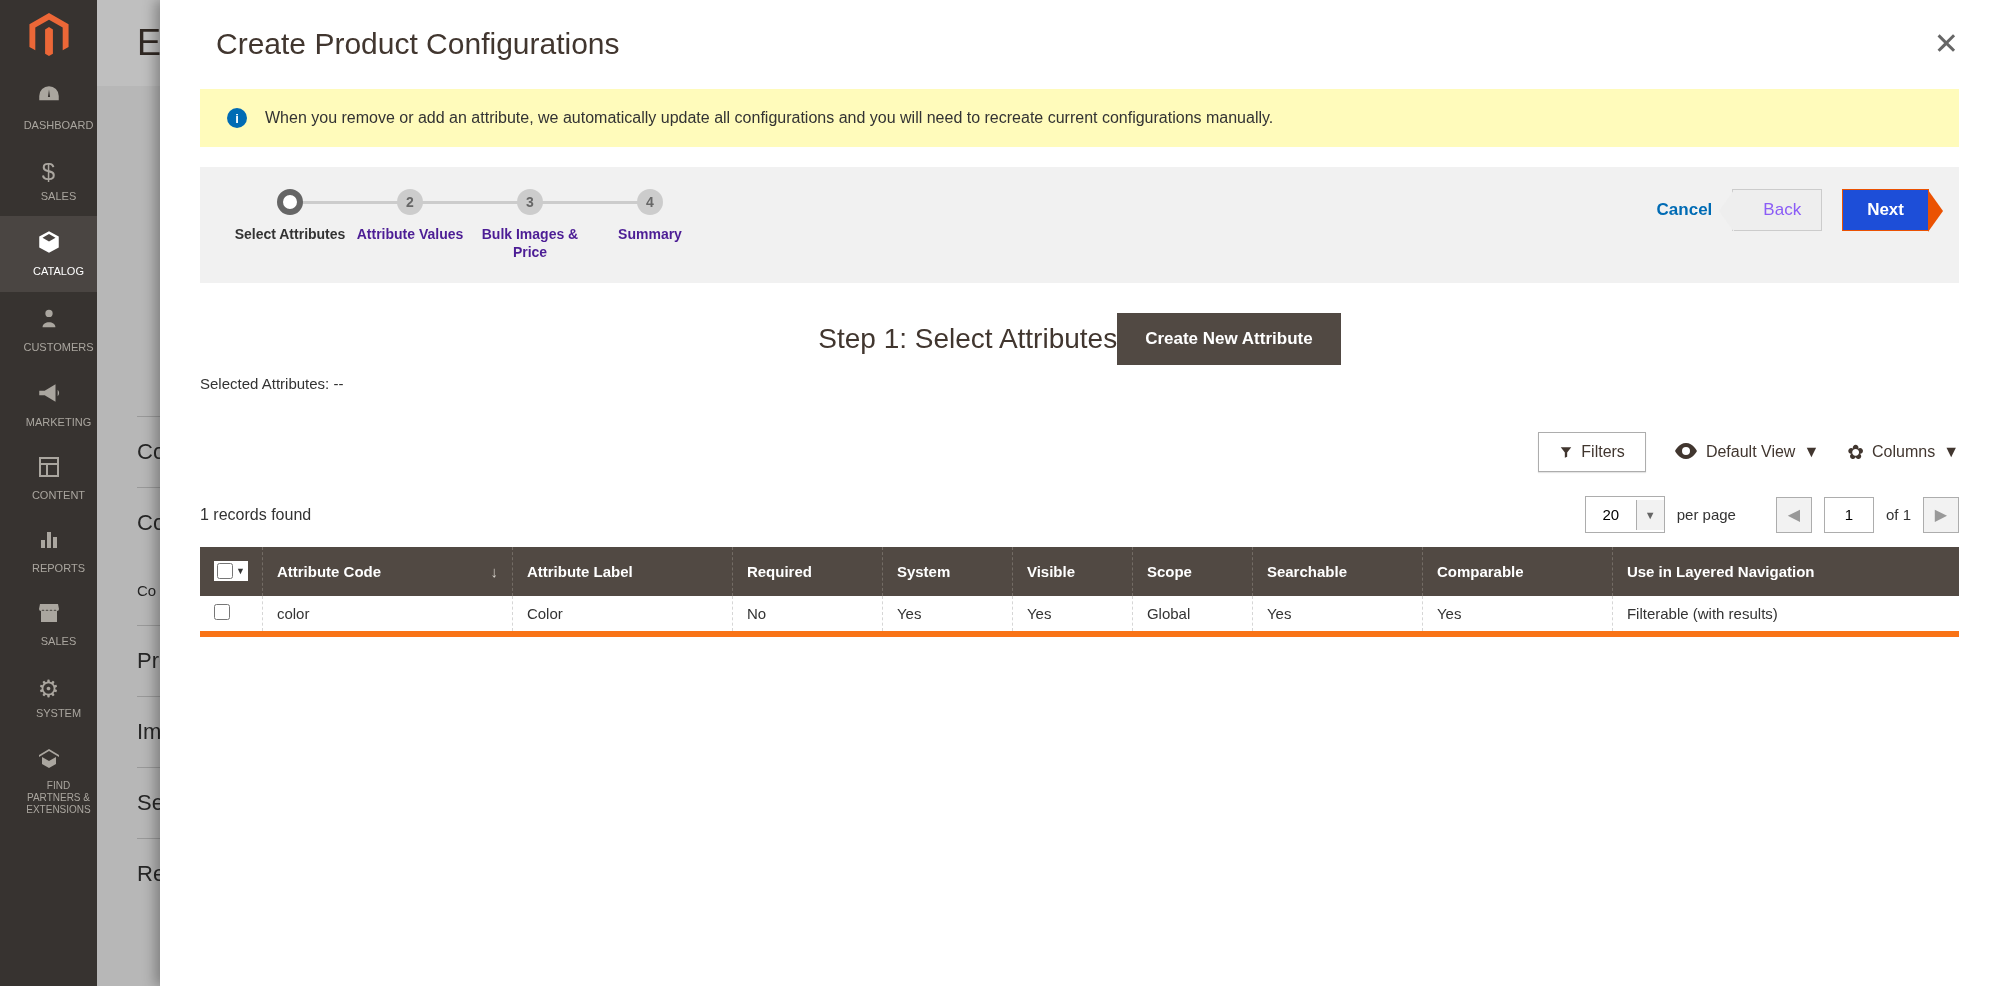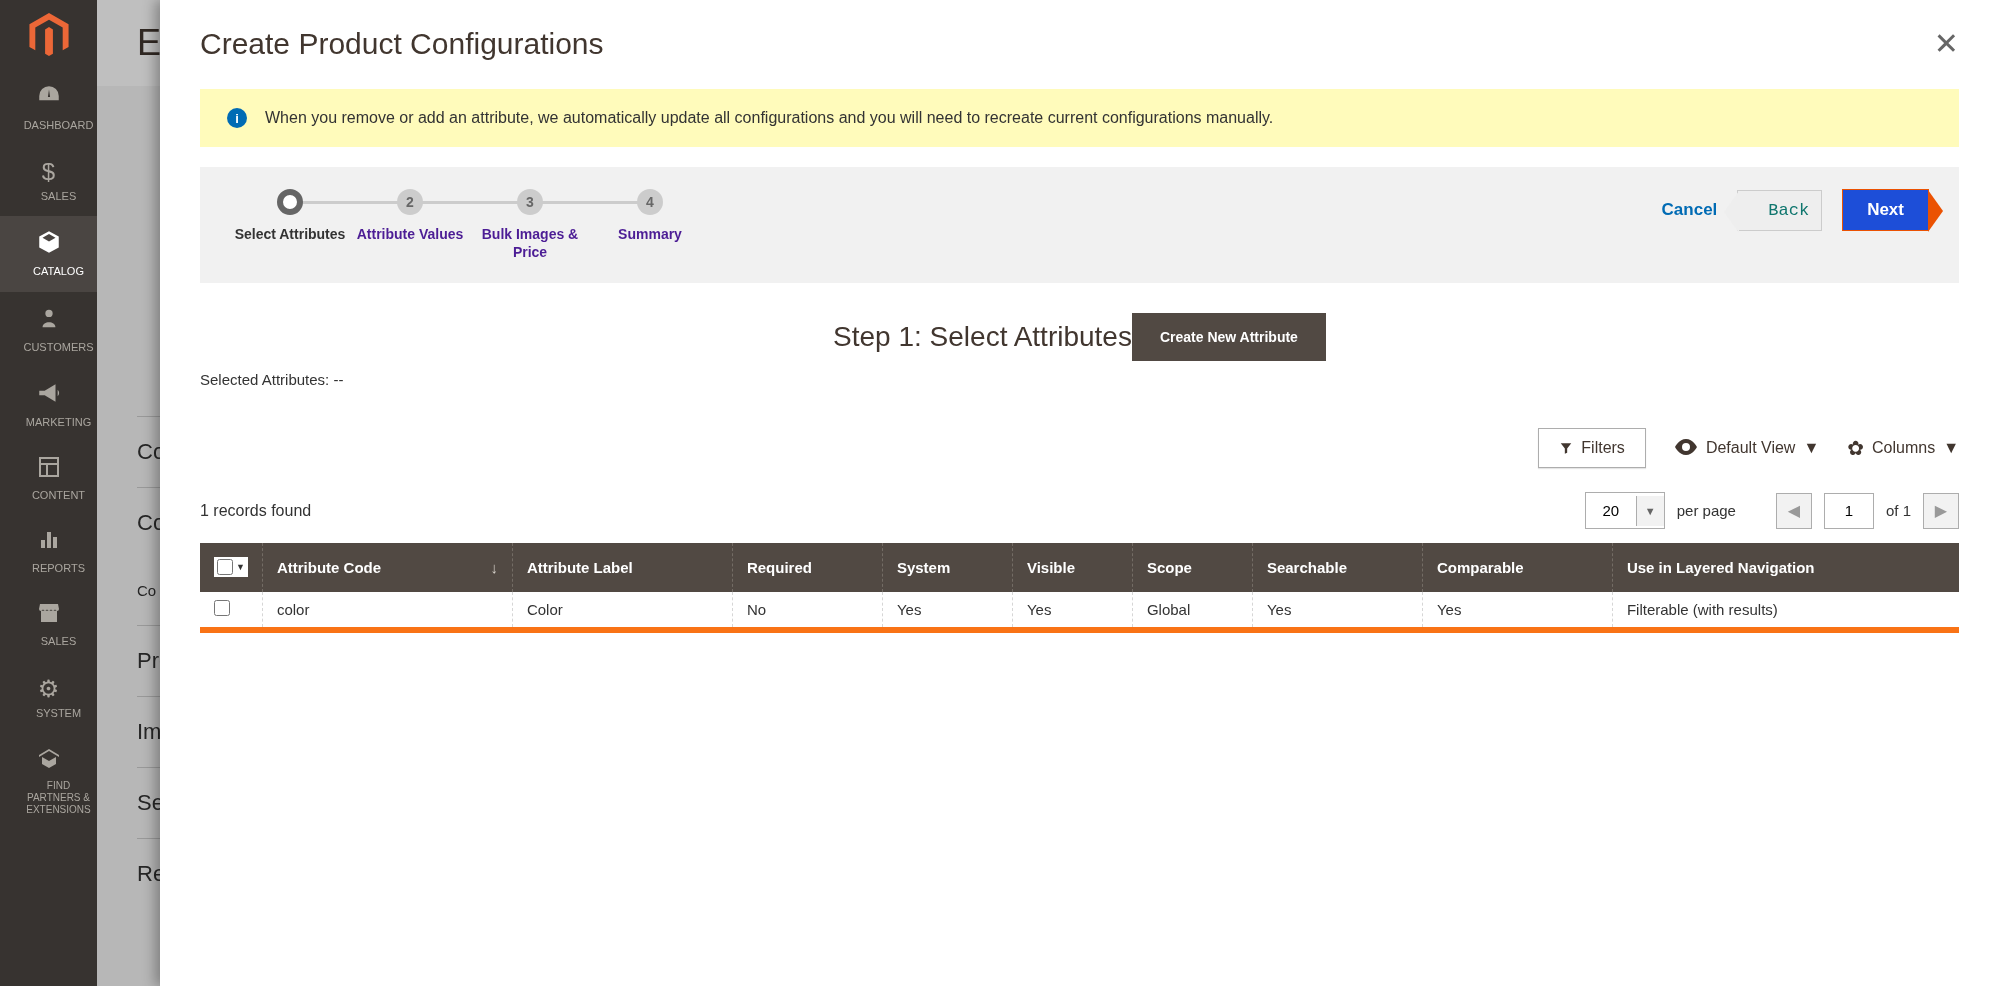--- a/index.html
+++ b/index.html
@@ -19,50 +19,50 @@
 .backdrop { position: fixed; left: 97px; top: 0; right: 0; bottom: 0; background: #f5f5f5; overflow: hidden; }
 .backdrop-title { font-size: 36px; color: #41362f; padding: 22px 40px; background: #fff; font-weight: 300; }
 .backdrop-sections { padding: 0 40px; }
 .bd-section { border-top: 1px solid #ccc; padding: 22px 0; font-size: 22px; color: #333; }
 
 
 .overlay { position: fixed; left: 97px; top: 0; right: 0; bottom: 0; background: rgba(0,0,0,0.25); z-index: 5; }
 
 
 .modal { position: fixed; top: 0; right: 0; bottom: 0; left: 160px; background: #fff; z-index: 10; box-shadow: -5px 0 12px rgba(0,0,0,0.3); overflow-y: auto; }
-.modal-header { display: flex; justify-content: space-between; align-items: center; padding: 26px 40px 20px 40px; }
+.modal-header { display: flex; justify-content: space-between; align-items: center; padding: 26px 40px 20px 40px; margin-left: 16px; }
 .modal-title { font-size: 30px; color: #41362f; font-weight: 400; }
 .close-x { font-size: 30px; color: #666; cursor: pointer; font-weight: 300; }
 
 
 .info-banner { margin: 8px 40px 0 40px; background: #fffbbb; border: 1px solid #fffbbb; padding: 18px 26px; display: flex; align-items: center; gap: 18px; font-size: 16px; color: #333; }
 .info-icon { width: 20px; height: 20px; border-radius: 50%; background: #006bb4; color: #fff; display: inline-flex; align-items: center; justify-content: center; font-size: 13px; font-weight: bold; flex-shrink: 0; }
 
 
 .stepper-row { margin: 20px 40px 0 40px; background: #f1f1f1; padding: 22px 30px; display: flex; justify-content: space-between; align-items: flex-start; }
 .stepper { display: flex; align-items: flex-start; }
 .step { display: flex; flex-direction: column; align-items: center; width: 120px; position: relative; }
 .step-circle { width: 26px; height: 26px; border-radius: 50%; background: #ccc; color: #666; display: flex; align-items: center; justify-content: center; font-size: 14px; font-weight: 600; margin-bottom: 10px; z-index: 2; }
 .step.active .step-circle { background: #fff; border: 6px solid #666; color: transparent; width: 26px; height: 26px; box-sizing: border-box; }
 .step-label { font-size: 14px; color: #4c1d95; text-align: center; line-height: 1.3; font-weight: bold; }
 .step.active .step-label { color: #333; font-weight: 700; }
 .step-line { position: absolute; top: 12px; left: 72px; width: 96px; height: 3px; background: #ccc; z-index: 1; }
 
 .stepper-actions { display: flex; align-items: center; gap: 20px; }
 .btn-cancel { color: #006bb4; font-size: 17px; cursor: pointer; background: none; border: none; font-weight: 600; }
-.btn-back { background: #eee; border: 1px solid #ccc; color: #0f766e; padding: 10px 12px 10px 30px; font-size: 17px; cursor: not-allowed; position: relative; font-family: Liberation Mono, monospace; }
+.btn-back { background: #eee; border: 1px solid #ccc; color: #8b5cf6; padding: 10px 20px 10px 30px; font-size: 17px; cursor: not-allowed; position: relative; }
 .btn-back::before { content: ''; position: absolute; left: -14px; top: 0; bottom: 0; width: 0; height: 0; border-top: 21px solid transparent; border-bottom: 21px solid transparent; border-right: 15px solid #eee; }
 .btn-next { background: #1d4ed8; border: 1px solid #eb5202; color: #fff; padding: 10px 24px; font-size: 17px; cursor: pointer; font-weight: 600; position: relative; }
 .btn-next::after { content: ''; position: absolute; right: -15px; top: 0; bottom: 0; width: 0; height: 0; border-top: 21px solid transparent; border-bottom: 21px solid transparent; border-left: 15px solid #eb5202; }
 .btn-back-wrap, .btn-next-wrap { position: relative; }
 
 
 .step-title-row { display: flex; justify-content: center; align-items: center; margin: 30px 40px 0 40px; }
 .step-title { font-size: 28px; color: #41362f; font-weight: 400; }
-.btn-create-attr { background: #514943; color: #fff; border: none; padding: 16px 28px; font-size: 14px; font-weight: 600; cursor: pointer; }
+.btn-create-attr { background: #514943; color: #fff; border: none; padding: 16px 28px; font-size: 17px; font-weight: 600; cursor: pointer; }
 .selected-attrs { margin: 10px 40px 0 40px; color: #333; font-size: 15px; }
 
 
 .grid-controls { margin: 40px 40px 0 40px; display: flex; justify-content: flex-end; gap: 28px; align-items: center; }
 .btn-filters { background: #fff; border: 1px solid #adadad; padding: 10px 20px; font-size: 16px; color: #41362f; cursor: pointer; display: flex; align-items: center; gap: 8px; box-shadow: 0 1px 1px rgba(0,0,0,0.1); text-align: center; }
 .grid-action { display: flex; align-items: center; gap: 8px; font-size: 16px; color: #41362f; cursor: pointer; }
 .grid-action .icon { font-size: 20px; }
 
 
 .records-row { margin: 24px 40px 0 40px; display: flex; justify-content: space-between; align-items: center; }

